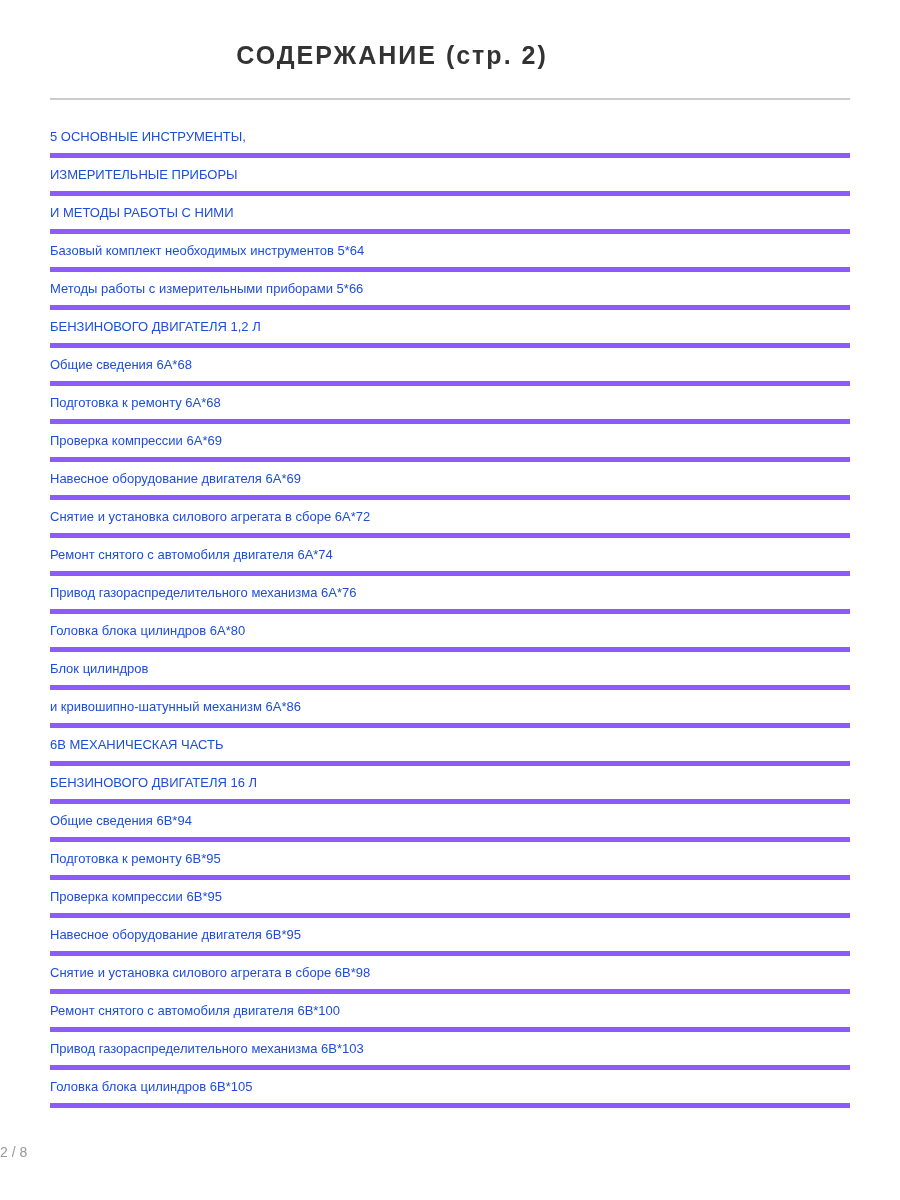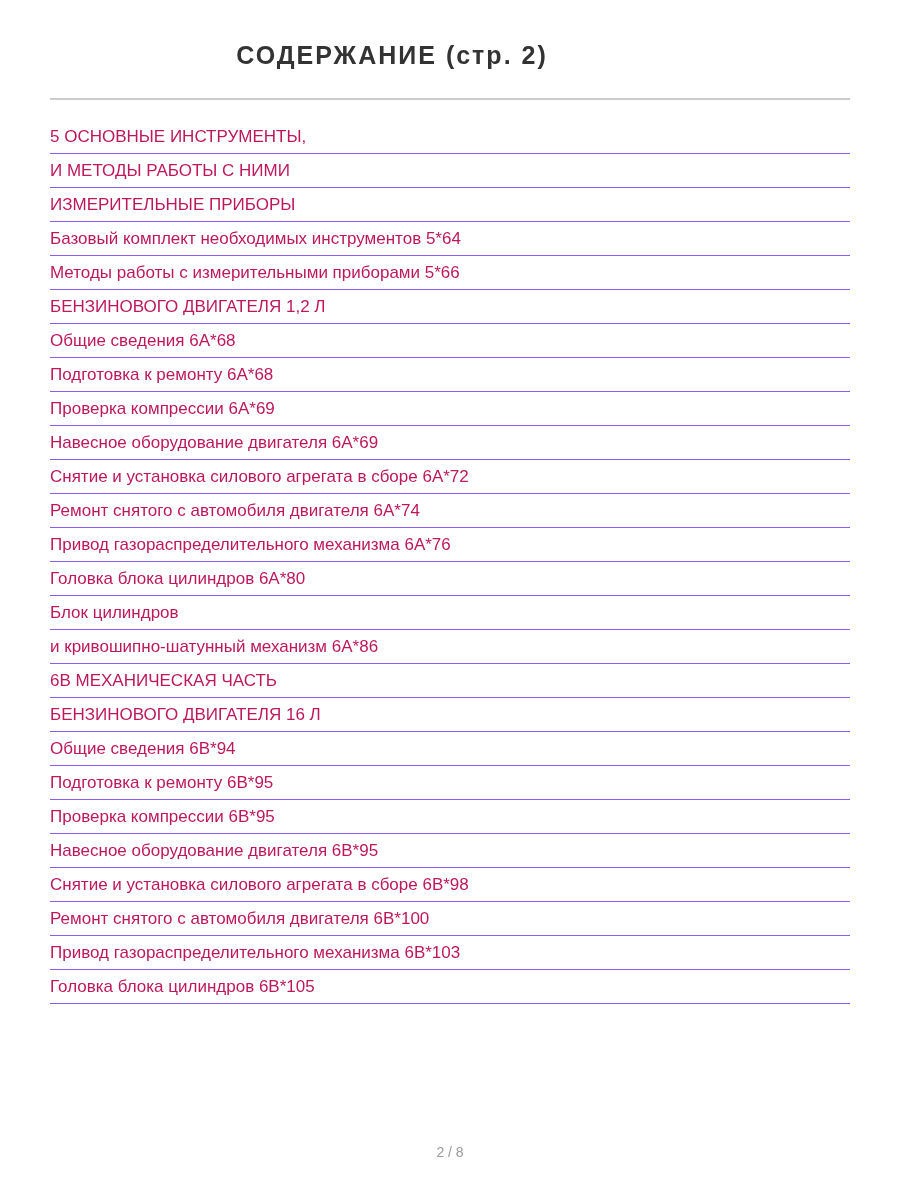--- a/index.html
+++ b/index.html
@@ -42,48 +42,48 @@
       position: absolute;
       top: 120px;
       left: 50px;
       width: 800px;
       margin: 0;
       padding: 0;
       list-style: none;
     }
     .toc-item {
       height: 33px;
-      border-bottom: 1px solid #8b5cf6;
-      font-size: 17px;
+      border-bottom: 5px solid #8b5cf6;
+      font-size: 13px;
       line-height: 34px;
-      color: #be185d;
+      color: #1d4ed8;
       white-space: nowrap;
       box-sizing: content-box;
     }
     .page-footer {
       position: absolute;
       top: 1142px;
       left: 0;
       width: 900px;
-      text-align: center;
+      text-align: left;
       font-size: 14px;
       color: #999999;
       line-height: 20px;
     }
   </style>
 </head>
 <body>
 
 <h1 class="page-title">СОДЕРЖАНИЕ (стр. 2)</h1>
 <hr class="title-rule">
 
 <ul class="toc-list">
   <li class="toc-item">5 ОСНОВНЫЕ ИНСТРУМЕНТЫ,</li>
+  <li class="toc-item">ИЗМЕРИТЕЛЬНЫЕ ПРИБОРЫ</li>
   <li class="toc-item">И МЕТОДЫ РАБОТЫ С НИМИ</li>
-  <li class="toc-item">ИЗМЕРИТЕЛЬНЫЕ ПРИБОРЫ</li>
   <li class="toc-item">Базовый комплект необходимых инструментов 5*64</li>
   <li class="toc-item">Методы работы с измерительными приборами 5*66</li>
   <li class="toc-item">БЕНЗИНОВОГО ДВИГАТЕЛЯ 1,2 Л</li>
   <li class="toc-item">Общие сведения 6А*68</li>
   <li class="toc-item">Подготовка к ремонту 6А*68</li>
   <li class="toc-item">Проверка компрессии 6А*69</li>
   <li class="toc-item">Навесное оборудование двигателя 6А*69</li>
   <li class="toc-item">Снятие и установка силового агрегата в сборе 6А*72</li>
   <li class="toc-item">Ремонт снятого с автомобиля двигателя 6А*74</li>
   <li class="toc-item">Привод газораспределительного механизма 6А*76</li>

